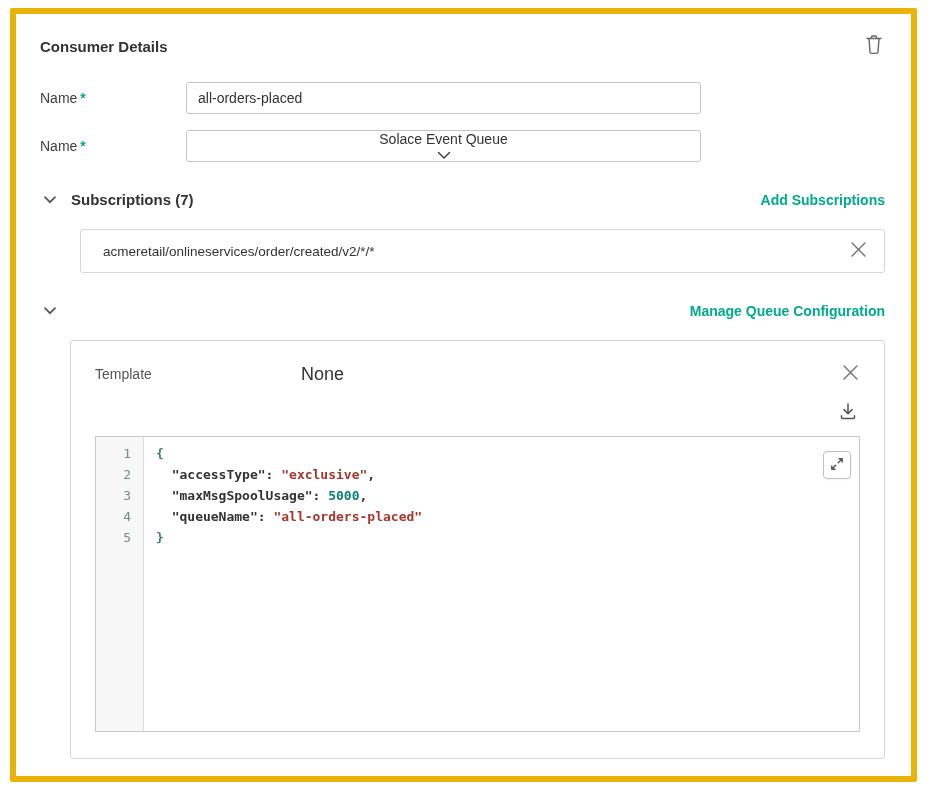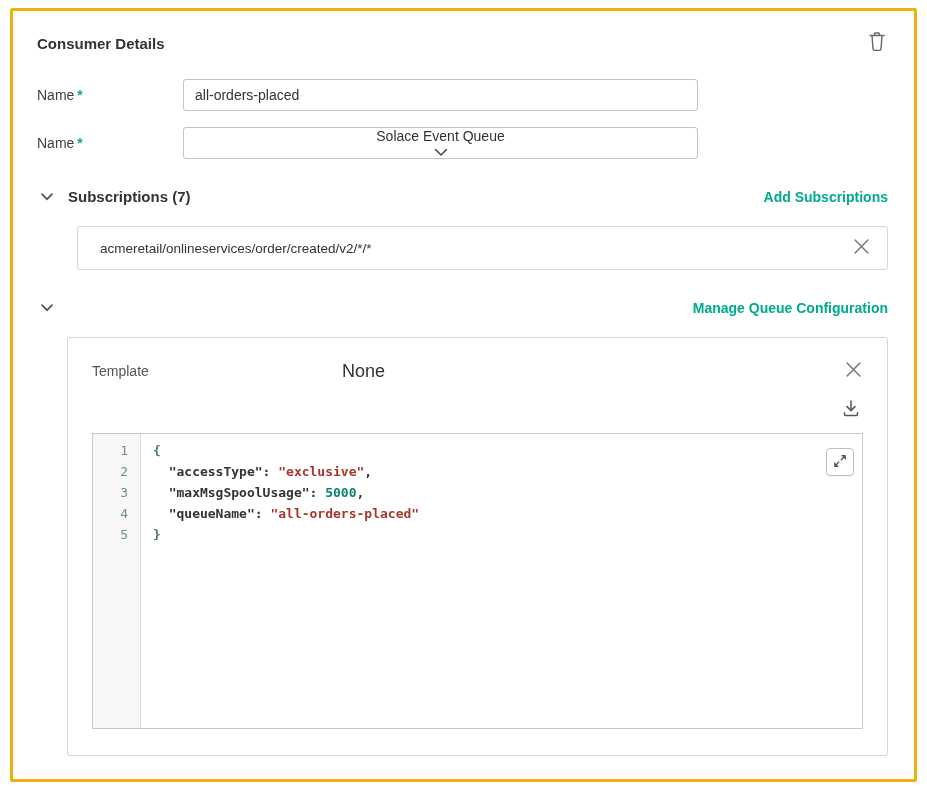--- a/index.html
+++ b/index.html
@@ -12,21 +12,21 @@
   }
   *{box-sizing:border-box;margin:0;padding:0;}
   html,body{background:#ffffff;}
   body{
     width:927px;height:792px;
     font-family:"Liberation Sans",sans-serif;
     padding:8px 10px;
     color:#333;
   }
   .card{
-    border:3px solid #eab308;
+    border:6px solid #eab308;
     border-radius:2px;
     background:#fff;
     height:774px;
     padding:18px 26px 24px 24px;
   }
   .card-header{display:flex;justify-content:space-between;align-items:flex-start;margin-bottom:22px;}
   .title{font-size:15px;font-weight:bold;color:#333;padding-top:6px;}
   .icon-btn{background:none;border:none;cursor:pointer;padding:2px;display:inline-flex;align-items:center;justify-content:center;}
   .form-row{display:flex;align-items:center;margin-bottom:16px;}
   .form-label{width:146px;font-size:14px;color:#3f3f3f;}
@@ -55,21 +55,21 @@
     border:1px solid #d6d6d6;border-radius:3px;
     height:44px;display:flex;align-items:center;justify-content:space-between;
     padding:0 16px 0 22px;font-size:13.5px;color:#333;
     margin-bottom:10px;background:#fff;
   }
   .panel{
     margin-left:30px;
     border:1px solid #d6d6d6;border-radius:3px;
     padding:16px 24px 26px;background:#fff;
   }
-  .template-row{display:flex;align-items:center;padding-top:6px;gap:44px;}
+  .template-row{display:flex;align-items:center;padding-top:6px;}
   .template-label{width:206px;font-size:14px;color:#555;}
   .template-value{font-size:18px;color:#333;cursor:pointer;}
   .template-row .icon-btn{margin-left:auto;}
   .download-row{display:flex;justify-content:flex-end;margin:14px 0 10px;}
   .editor{
     position:relative;display:flex;
     border:1px solid #c9c9c9;
     height:296px;overflow:hidden;background:#fff;
   }
   .gutter{

